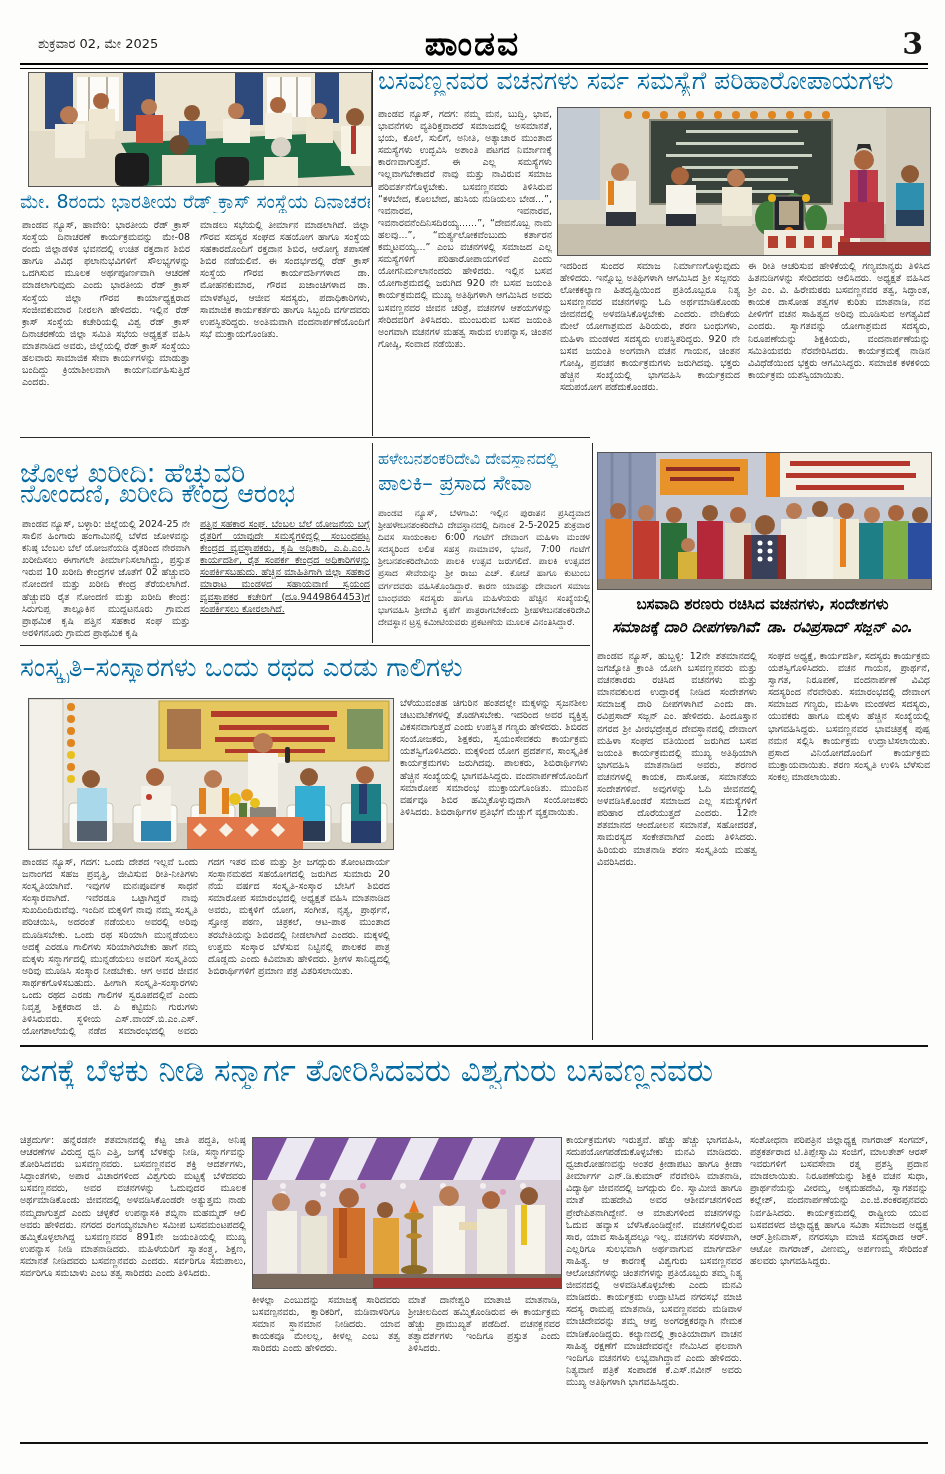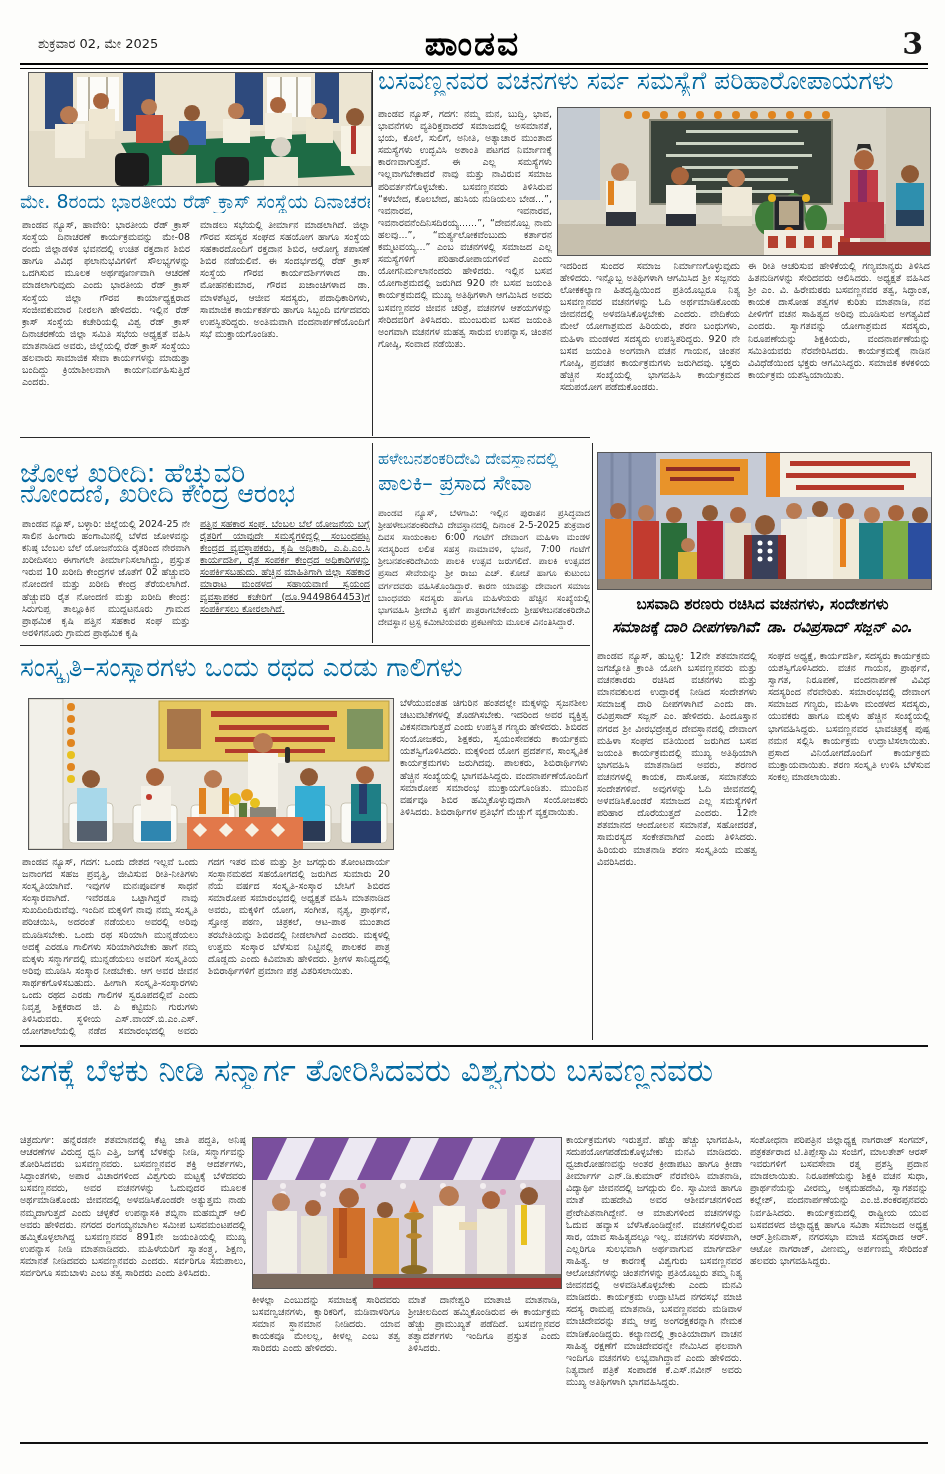--- a/index.html
+++ b/index.html
@@ -372,18 +372,18 @@
         <rect x="158" y="78" width="6" height="54" fill="#9c7a2e"></rect>
         <ellipse cx="161" cy="78" rx="10" ry="4" fill="#b8862b"></ellipse>
         <ellipse cx="161" cy="98" rx="8" ry="3" fill="#b8862b"></ellipse>
         <ellipse cx="161" cy="132" rx="13" ry="5" fill="#8a6a24"></ellipse>
         <polygon points="161,62 156,74 166,74" fill="#e8731f"></polygon>
       </g>
       <rect y="136" width="308" height="14" fill="#7a6a5e"></rect>
       <rect x="120" y="140" width="188" height="10" fill="#a23530"></rect>
     </svg>
   </div>
-  <div class="abs bodycol" style="left:252px;top:1294px;width:148px;height:146px;">ಕೀಳಲ್ಲಾ ಎಂಬುದನ್ನು ಸಮಾಜಕ್ಕೆ ಸಾರಿದವರು ಬಸವಣ್ವಚನಗಳು, ಕ್ವಾರಿಕರಿಗೆ, ಮಡಿವಾಳರಿಗೂ ಸಮಾನ ಸ್ಥಾನಮಾನ ನೀಡಿದರು. ಯಾವ ಕಾಯಕವೂ ಮೇಲಲ್ಲ, ಕೀಳಲ್ಲ ಎಂಬ ತತ್ವ ಸಾರಿದರು ಎಂದು ಹೇಳಿದರು.</div>
-  <div class="abs bodycol" style="left:408px;top:1294px;width:152px;height:146px;">ಮಾತೆ ದಾನೇಶ್ವರಿ ಮಾತಾಜಿ ಮಾತನಾಡಿ, ಶ್ರೀಚೀಲದಿಂದ ಹಮ್ಮಿಕೊಂಡಿರುವ ಈ ಕಾರ್ಯಕ್ರಮ ಹೆಚ್ಚು ಪ್ರಾಮುಖ್ಯತೆ ಪಡೆದಿದೆ. ಬಸವಣ್ಣನವರ ತತ್ವಾದರ್ಶಗಳು ಇಂದಿಗೂ ಪ್ರಸ್ತುತ ಎಂದು ತಿಳಿಸಿದರು.</div>
+  <div class="abs bodycol" style="left:252px;top:1294px;width:148px;height:146px;">ಕೀಳಲ್ಲಾ ಎಂಬುದನ್ನು ಸಮಾಜಕ್ಕೆ ಸಾರಿದವರು ಬಸವಣ್ಪನವರು, ಕ್ವಾರಿಕರಿಗೆ, ಮಡಿವಾಳರಿಗೂ ಸಮಾನ ಸ್ಥಾನಮಾನ ನೀಡಿದರು. ಯಾವ ಕಾಯಕವೂ ಮೇಲಲ್ಲ, ಕೀಳಲ್ಲ ಎಂಬ ತತ್ವ ಸಾರಿದರು ಎಂದು ಹೇಳಿದರು.</div>
+  <div class="abs bodycol" style="left:408px;top:1294px;width:152px;height:146px;">ಮಾತೆ ದಾನೇಶ್ವರಿ ಮಾತಾಜಿ ಮಾತನಾಡಿ, ಶ್ರೀಚೀಲದಿಂದ ಹಮ್ಮಿಕೊಂಡಿರುವ ಈ ಕಾರ್ಯಕ್ರಮ ಹೆಚ್ಚು ಪ್ರಾಮುಖ್ಯತೆ ಪಡೆದಿದೆ. ವಚನಕ್ಣನವರ ತತ್ವಾದರ್ಶಗಳು ಇಂದಿಗೂ ಪ್ರಸ್ತುತ ಎಂದು ತಿಳಿಸಿದರು.</div>
   <div class="abs bodycol" style="left:566px;top:1134px;width:176px;height:306px;">ಕಾರ್ಯಕ್ರಮಗಳು ಇರುತ್ತವೆ. ಹೆಚ್ಚು ಹೆಚ್ಚು ಭಾಗವಹಿಸಿ, ಸದುಪಯೋಗಪಡೆದುಕೊಳ್ಳಬೇಕು ಮನವಿ ಮಾಡಿದರು. ಧ್ವಜಾರೋಹಣವನ್ನು ಅಂತರ ಕ್ರೀಡಾಪಟು ಹಾಗೂ ಕ್ರೀಡಾ ತೀರ್ಮಾರ್ಗ ಎನ್.ಡಿ.ಕುಮಾರ್ ನೆರವೇರಿಸಿ ಮಾತನಾಡಿ, ವಿದ್ಯಾರ್ಥಿ ಜೀವನದಲ್ಲಿ ಜಗದ್ಗುರು ಲಿಂ. ಸ್ವಾಮೀಜಿ ಹಾಗೂ ಮಾತೆ ಮಹದೇವಿ ಅವರ ಆಶೀರ್ವಚನಗಳಿಂದ ಪ್ರೇರೇಪಿತನಾಗಿದ್ದೇನೆ. ಆ ಮಾತುಗಳಿಂದ ವಚನಗಳನ್ನು ಓದುವ ಹವ್ಯಾಸ ಬೆಳೆಸಿಕೊಂಡಿದ್ದೇನೆ. ವಚನಗಳಲ್ಲಿರುವ ಸಾರ, ಯಾವ ಸಾಹಿತ್ಯದಲ್ಲೂ ಇಲ್ಲ. ವಚನಗಳು ಸರಳವಾಗಿ, ಎಲ್ಲರಿಗೂ ಸುಲಭವಾಗಿ ಅರ್ಥವಾಗುವ ಮಾರ್ಗದರ್ಶಿ ಸಾಹಿತ್ಯ. ಆ ಕಾರಣಕ್ಕೆ ವಿಶ್ವಗುರು ಬಸವಣ್ಣನವರ ಆಲೋಚನೆಗಳನ್ನು ಚಿಂತನೆಗಳನ್ನು ಪ್ರತಿಯೊಬ್ಬರು ತಮ್ಮ ನಿತ್ಯ ಜೀವನದಲ್ಲಿ ಅಳವಡಿಸಿಕೊಳ್ಳಬೇಕು ಎಂದು ಮನವಿ ಮಾಡಿದರು. ಕಾರ್ಯಕ್ರಮ ಉದ್ಘಾಟಿಸಿದ ನಗರಸಭೆ ಮಾಜಿ ಸದಸ್ಯ ರಾಮಪ್ಪ ಮಾತನಾಡಿ, ಬಸವಣ್ಣನವರು ಮಡಿವಾಳ ಮಾಚಿದೇವರನ್ನು ತಮ್ಮ ಆಪ್ತ ಅಂಗರಕ್ಷಕರನ್ನಾಗಿ ನೇಮಕ ಮಾಡಿಕೊಂಡಿದ್ದರು. ಕಲ್ಯಾಣದಲ್ಲಿ ಕ್ರಾಂತಿಯಾದಾಗ ವಾಚನ ಸಾಹಿತ್ಯ ರಕ್ಷಣೆಗೆ ಮಾಚಿದೇವರನ್ನೇ ನೇಮಿಸಿದ ಫಲವಾಗಿ ಇಂದಿಗೂ ವಚನಗಳು ಲಭ್ಯವಾಗಿದ್ದಾವೆ ಎಂದು ಹೇಳಿದರು. ನಿತ್ಯವಾಣಿ ಪತ್ರಿಕೆ ಸಂಪಾದಕ ಕೆ.ಎಸ್.ನವೀನ್ ಅವರು ಮುಖ್ಯ ಅತಿಥಿಗಳಾಗಿ ಭಾಗವಹಿಸಿದ್ದರು.</div>
   <div class="abs bodycol" style="left:750px;top:1134px;width:178px;height:306px;">ಸಂಶೋಧನಾ ಪರಿಪತ್ರಿನ ಜಿಲ್ಲಾಧ್ಯಕ್ಷ ನಾಗರಾಜ್ ಸಂಗಮ್, ಪತ್ರಕರ್ತರಾದ ಟಿ.ತಿಪ್ಪೇಸ್ವಾಮಿ ಸಂಜಿಗೆ, ಮಾಲತೇಶ್ ಆರಸ್ ಇವರುಗಳಿಗೆ ಬಸವಸೇವಾ ರತ್ನ ಪ್ರಶಸ್ತಿ ಪ್ರದಾನ ಮಾಡಲಾಯಿತು. ನಿರೂಪಣೆಯನ್ನು ಶಿಕ್ಷಕಿ ವಚನ ಸುಧಾ, ಪ್ರಾರ್ಥನೆಯನ್ನು ವೀರಮ್ಮ, ಅಕ್ಕಮಹದೇವಿ, ಸ್ವಾಗತವನ್ನು ಕಲ್ಲೇಶ್, ವಂದನಾರ್ಪಣೆಯನ್ನು ಎಂ.ಜಿ.ಶಂಕರಪ್ಪನವರು ನಿರ್ವಹಿಸಿದರು. ಕಾರ್ಯಕ್ರಮದಲ್ಲಿ ರಾಷ್ಟ್ರೀಯ ಯುವ ಬಸವದಳದ ಜಿಲ್ಲಾಧ್ಯಕ್ಷ ಹಾಗೂ ಸವಿತಾ ಸಮಾಜದ ಅಧ್ಯಕ್ಷ ಆರ್.ಶ್ರೀನಿವಾಸ್, ನಗರಸಭಾ ಮಾಜಿ ಸದಸ್ಯರಾದ ಆರ್. ಆಟೋ ನಾಗರಾಜ್, ವೀಣಮ್ಮ, ಅರ್ಪಣಮ್ಮ ಸೇರಿದಂತೆ ಹಲವರು ಭಾಗವಹಿಸಿದ್ದರು.</div>
 
 </div>
 
 </body></html>

